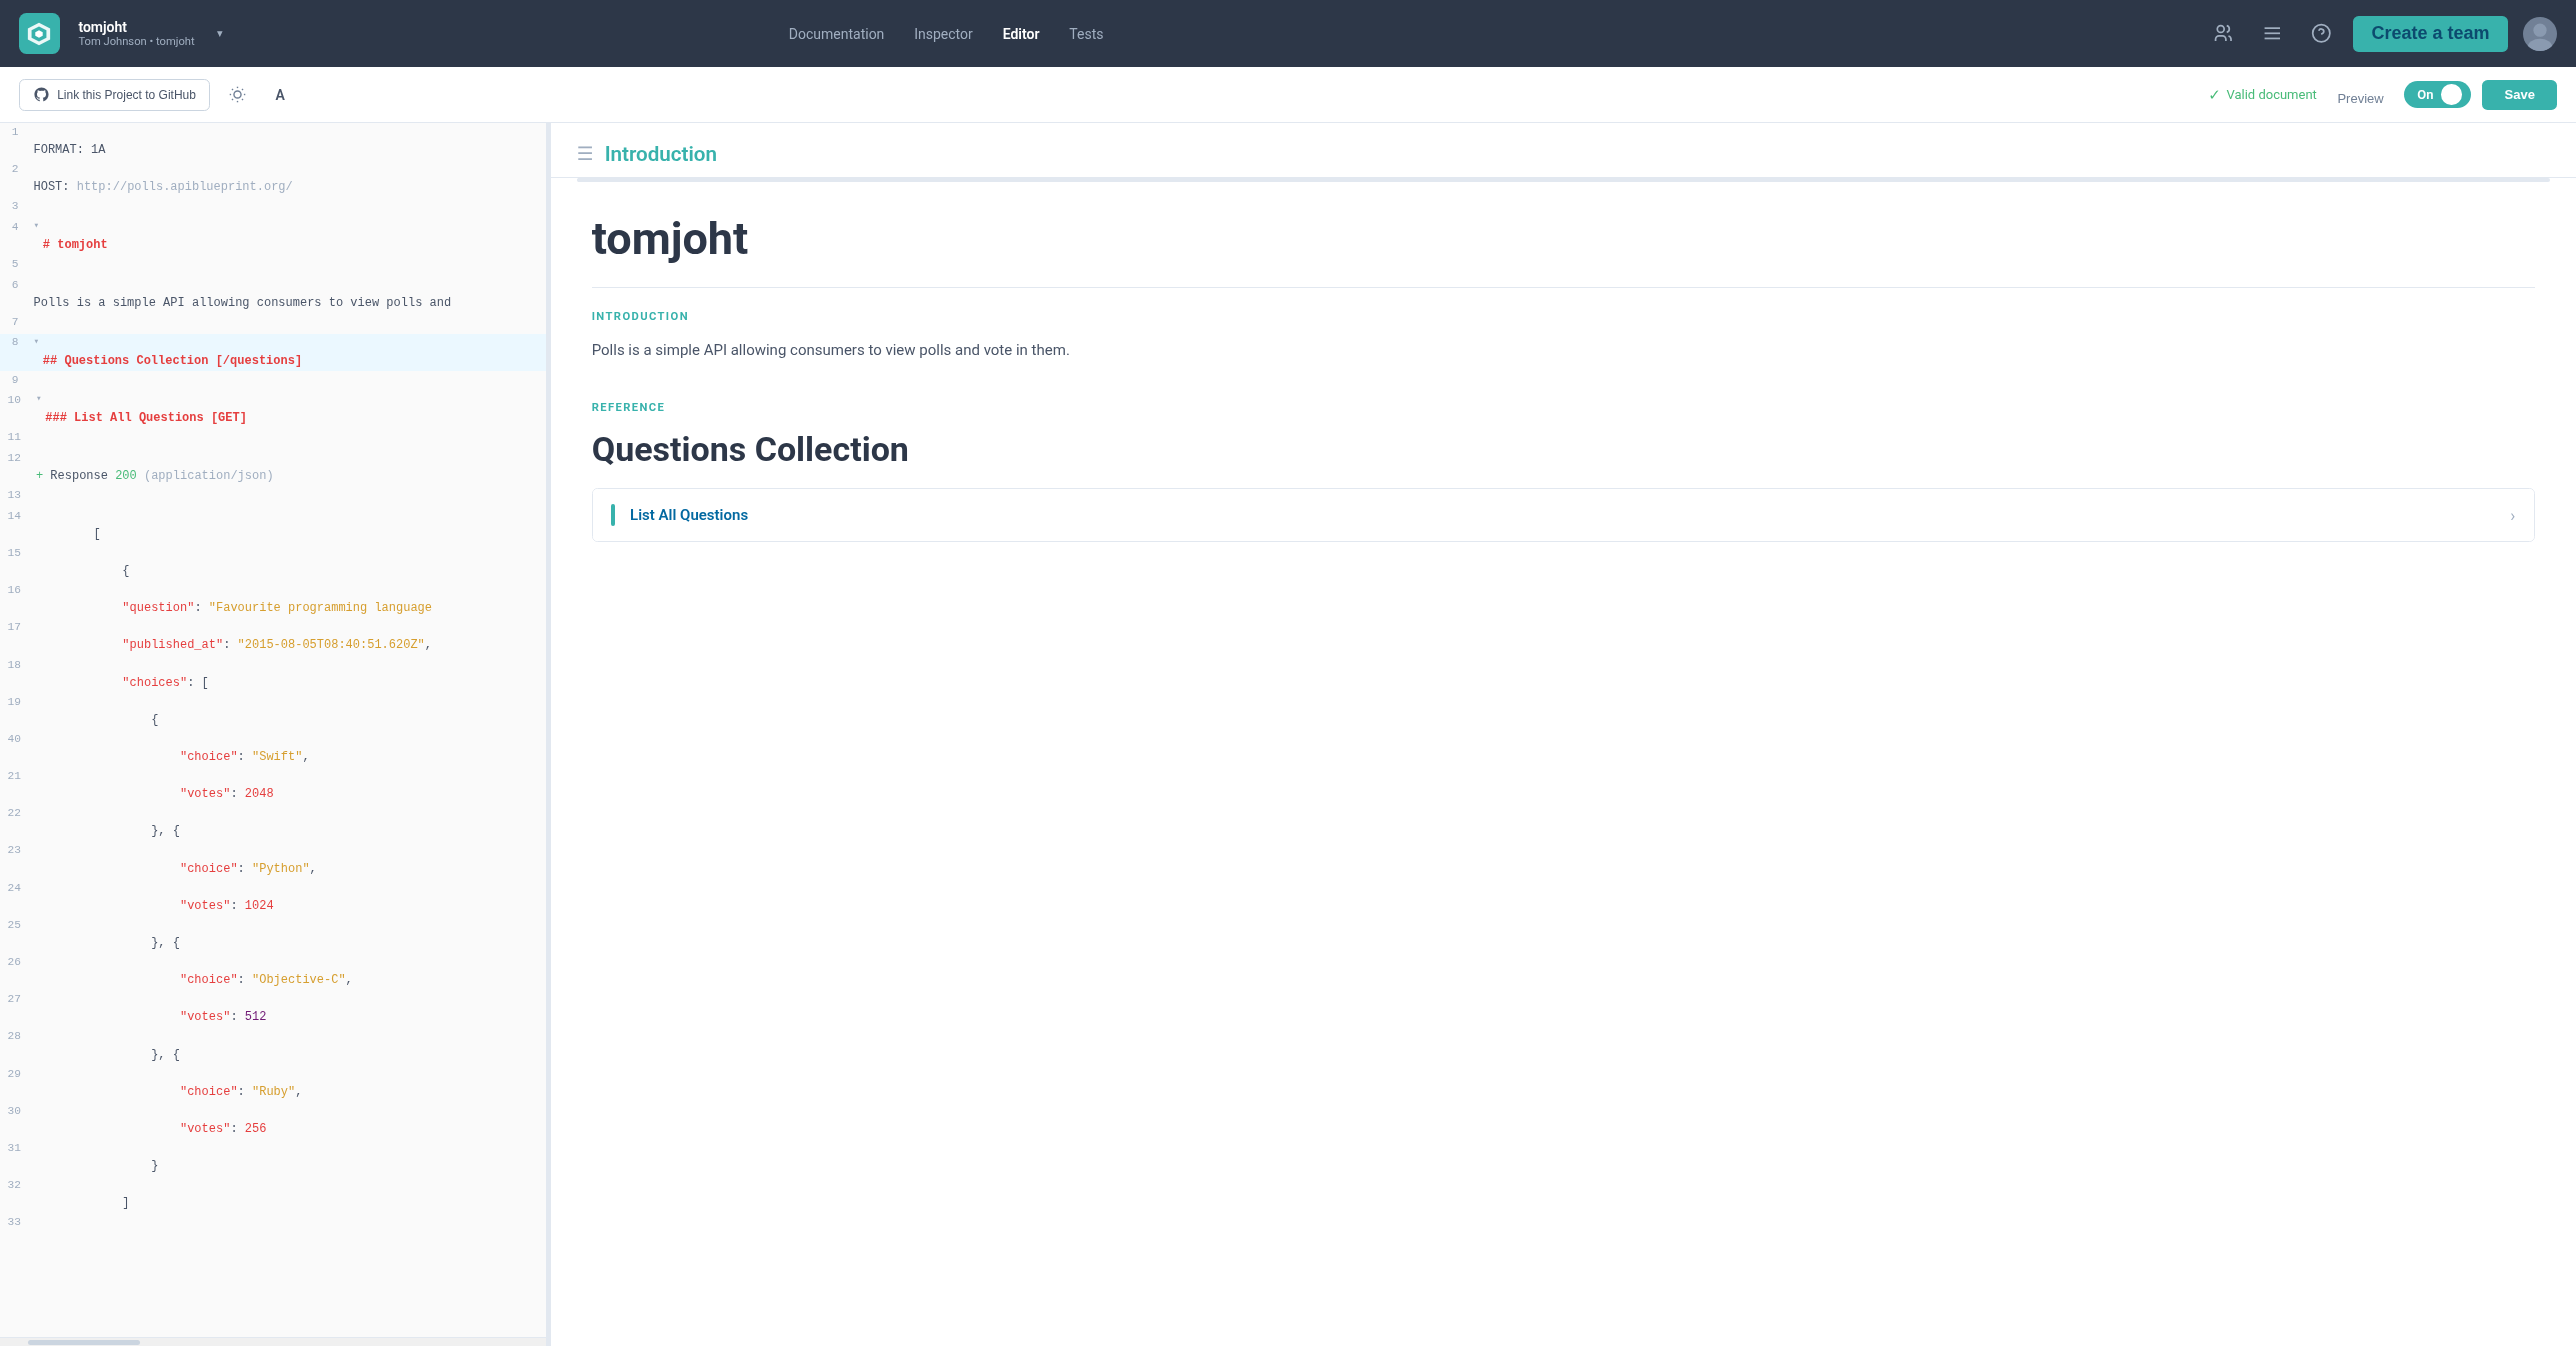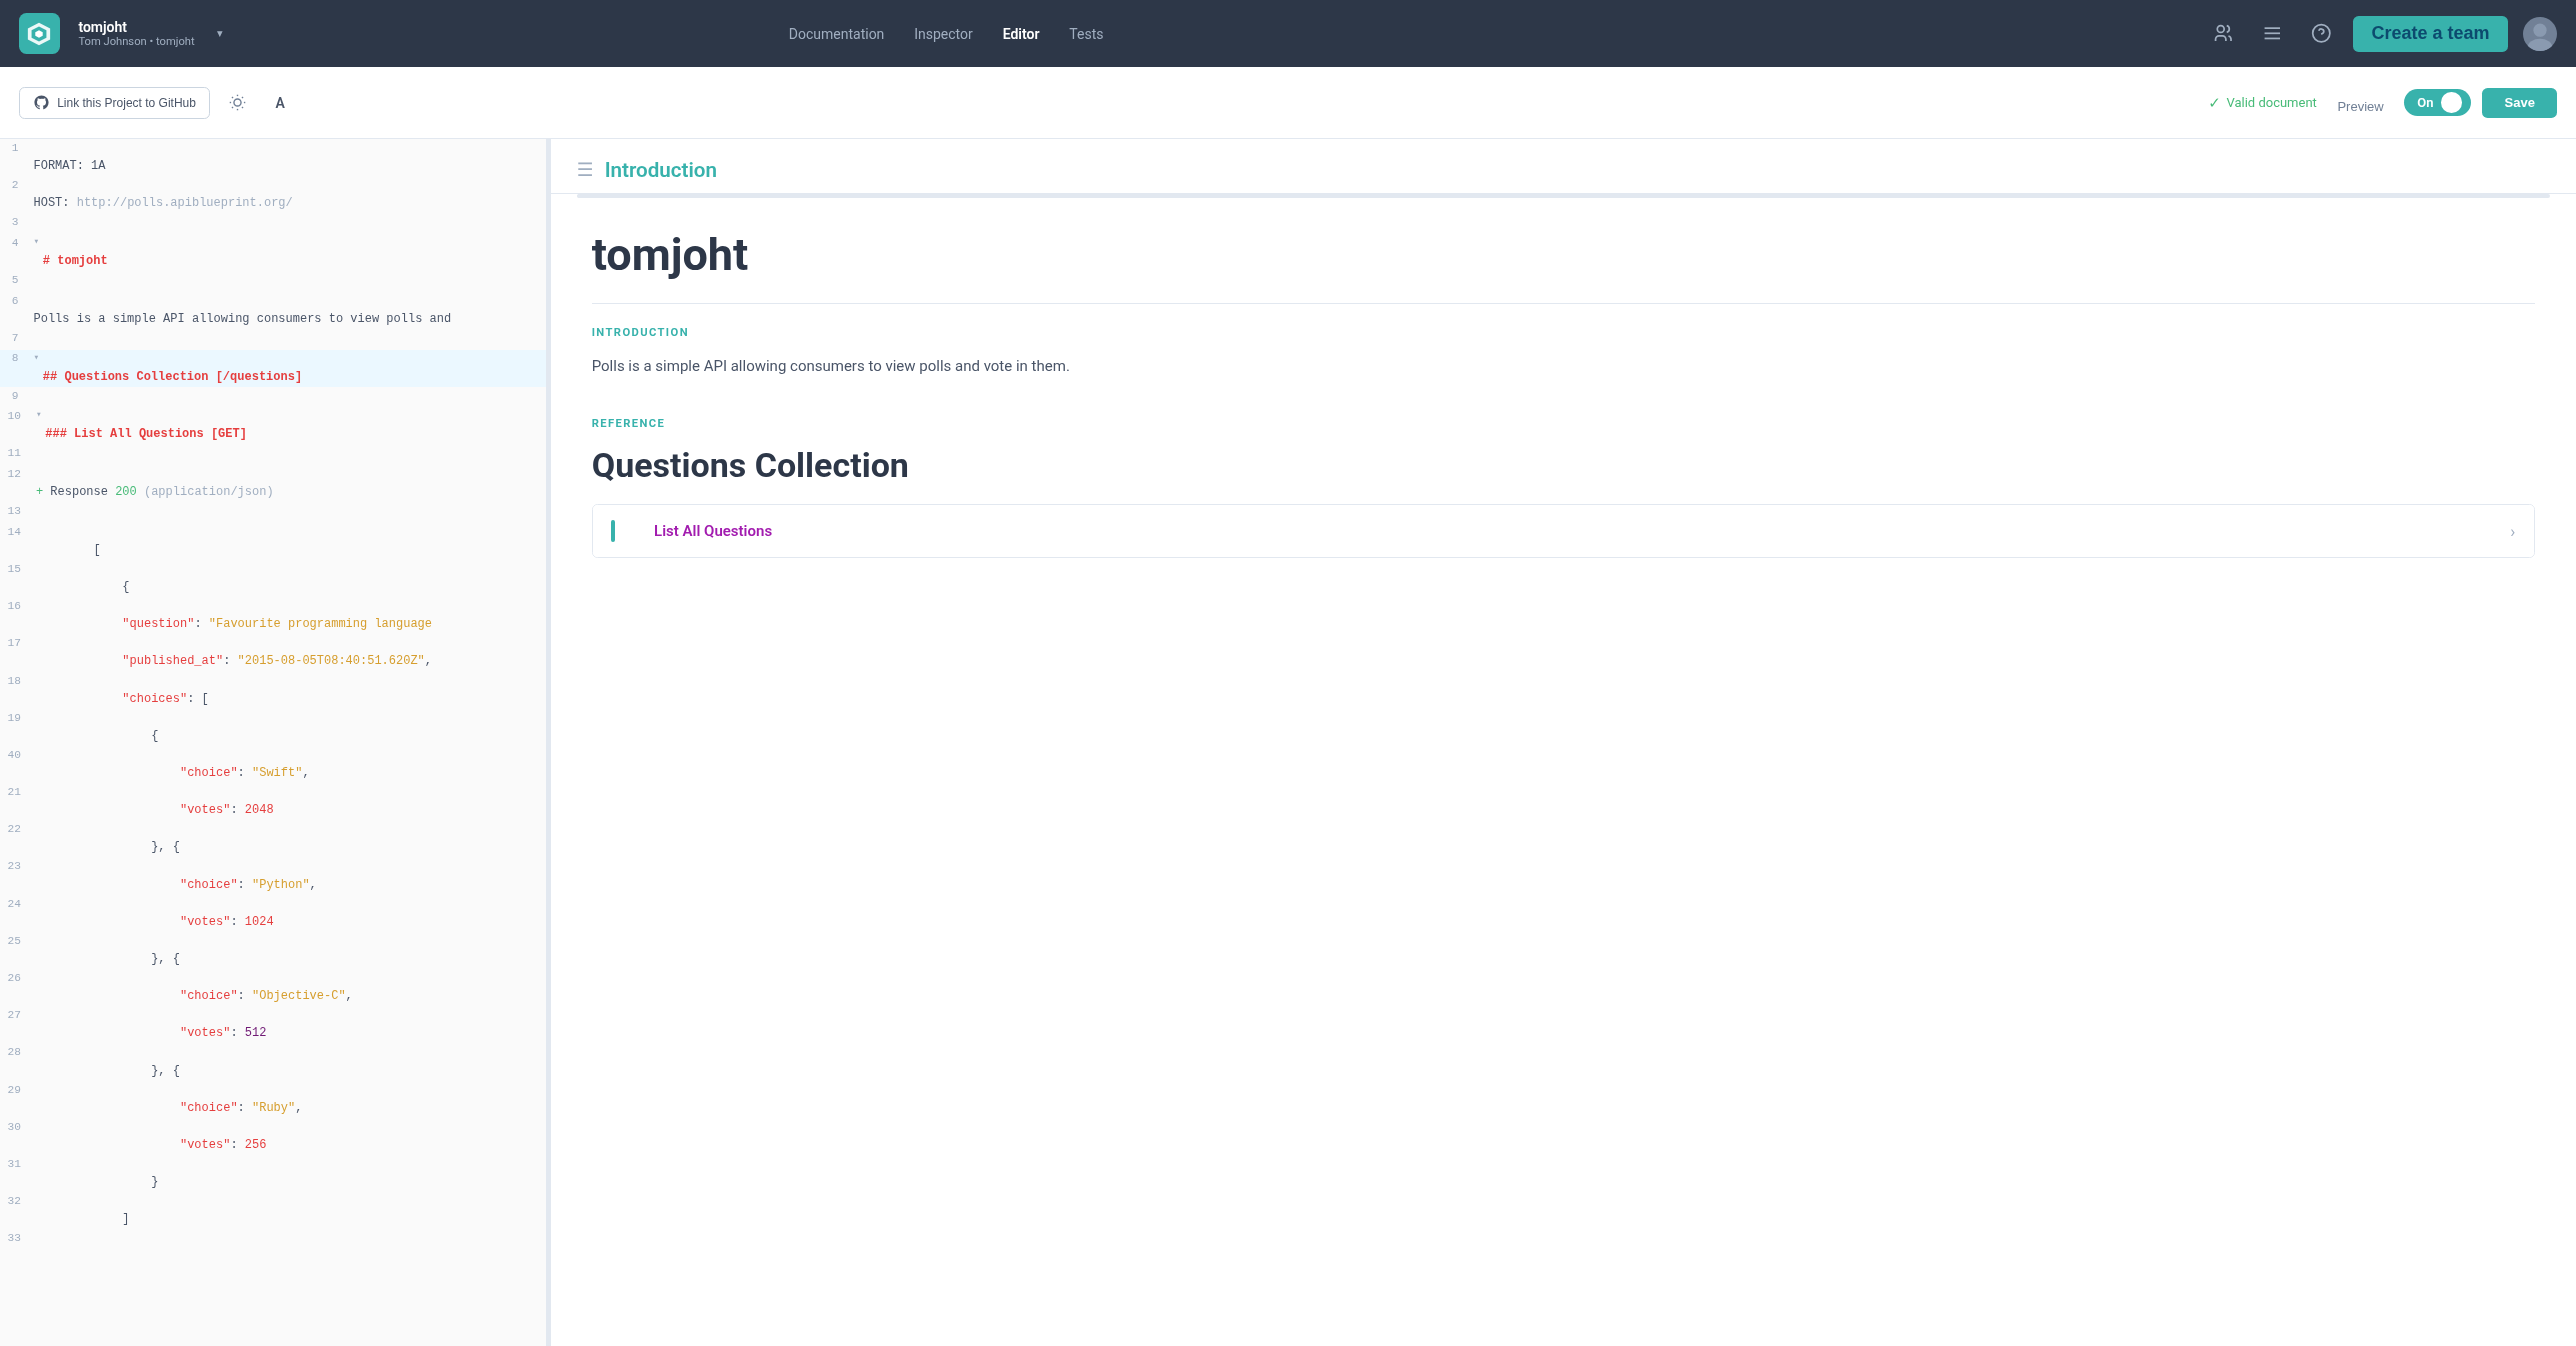--- a/index.html
+++ b/index.html
@@ -93,21 +93,21 @@
       border-radius: 50%;
       background: #718096;
       overflow: hidden;
       cursor: pointer;
     }
     .nav-avatar svg { width: 100%; height: 100%; }
 
     
     .toolbar {
       background: #fff;
-      height: 72px;
+      height: 56px;
       display: flex;
       align-items: center;
       padding: 0 18.7px;
       gap: 11.2px;
       border-bottom: 0.9px solid #e2e8f0;
     }
     .github-btn {
       display: flex;
       align-items: center;
       gap: 7.5px;
@@ -348,23 +348,22 @@
     .preview-endpoint-bar {
       width: 3.7px;
       background: #38b2ac;
       height: 22.4px;
       border-radius: 1.9px;
       margin-right: 15px;
     }
     .preview-endpoint-name {
       font-size: 15px;
       font-weight: 600;
-      color: #a21caf;
+      color: #0369a1;
       flex: 1;
-      margin-left: 24px;
     }
     .preview-endpoint-chevron {
       color: #a0aec0;
       font-size: 17px;
     }
 
     
     .resizer {
       width: 3.7px;
       background: #e2e8f0;

